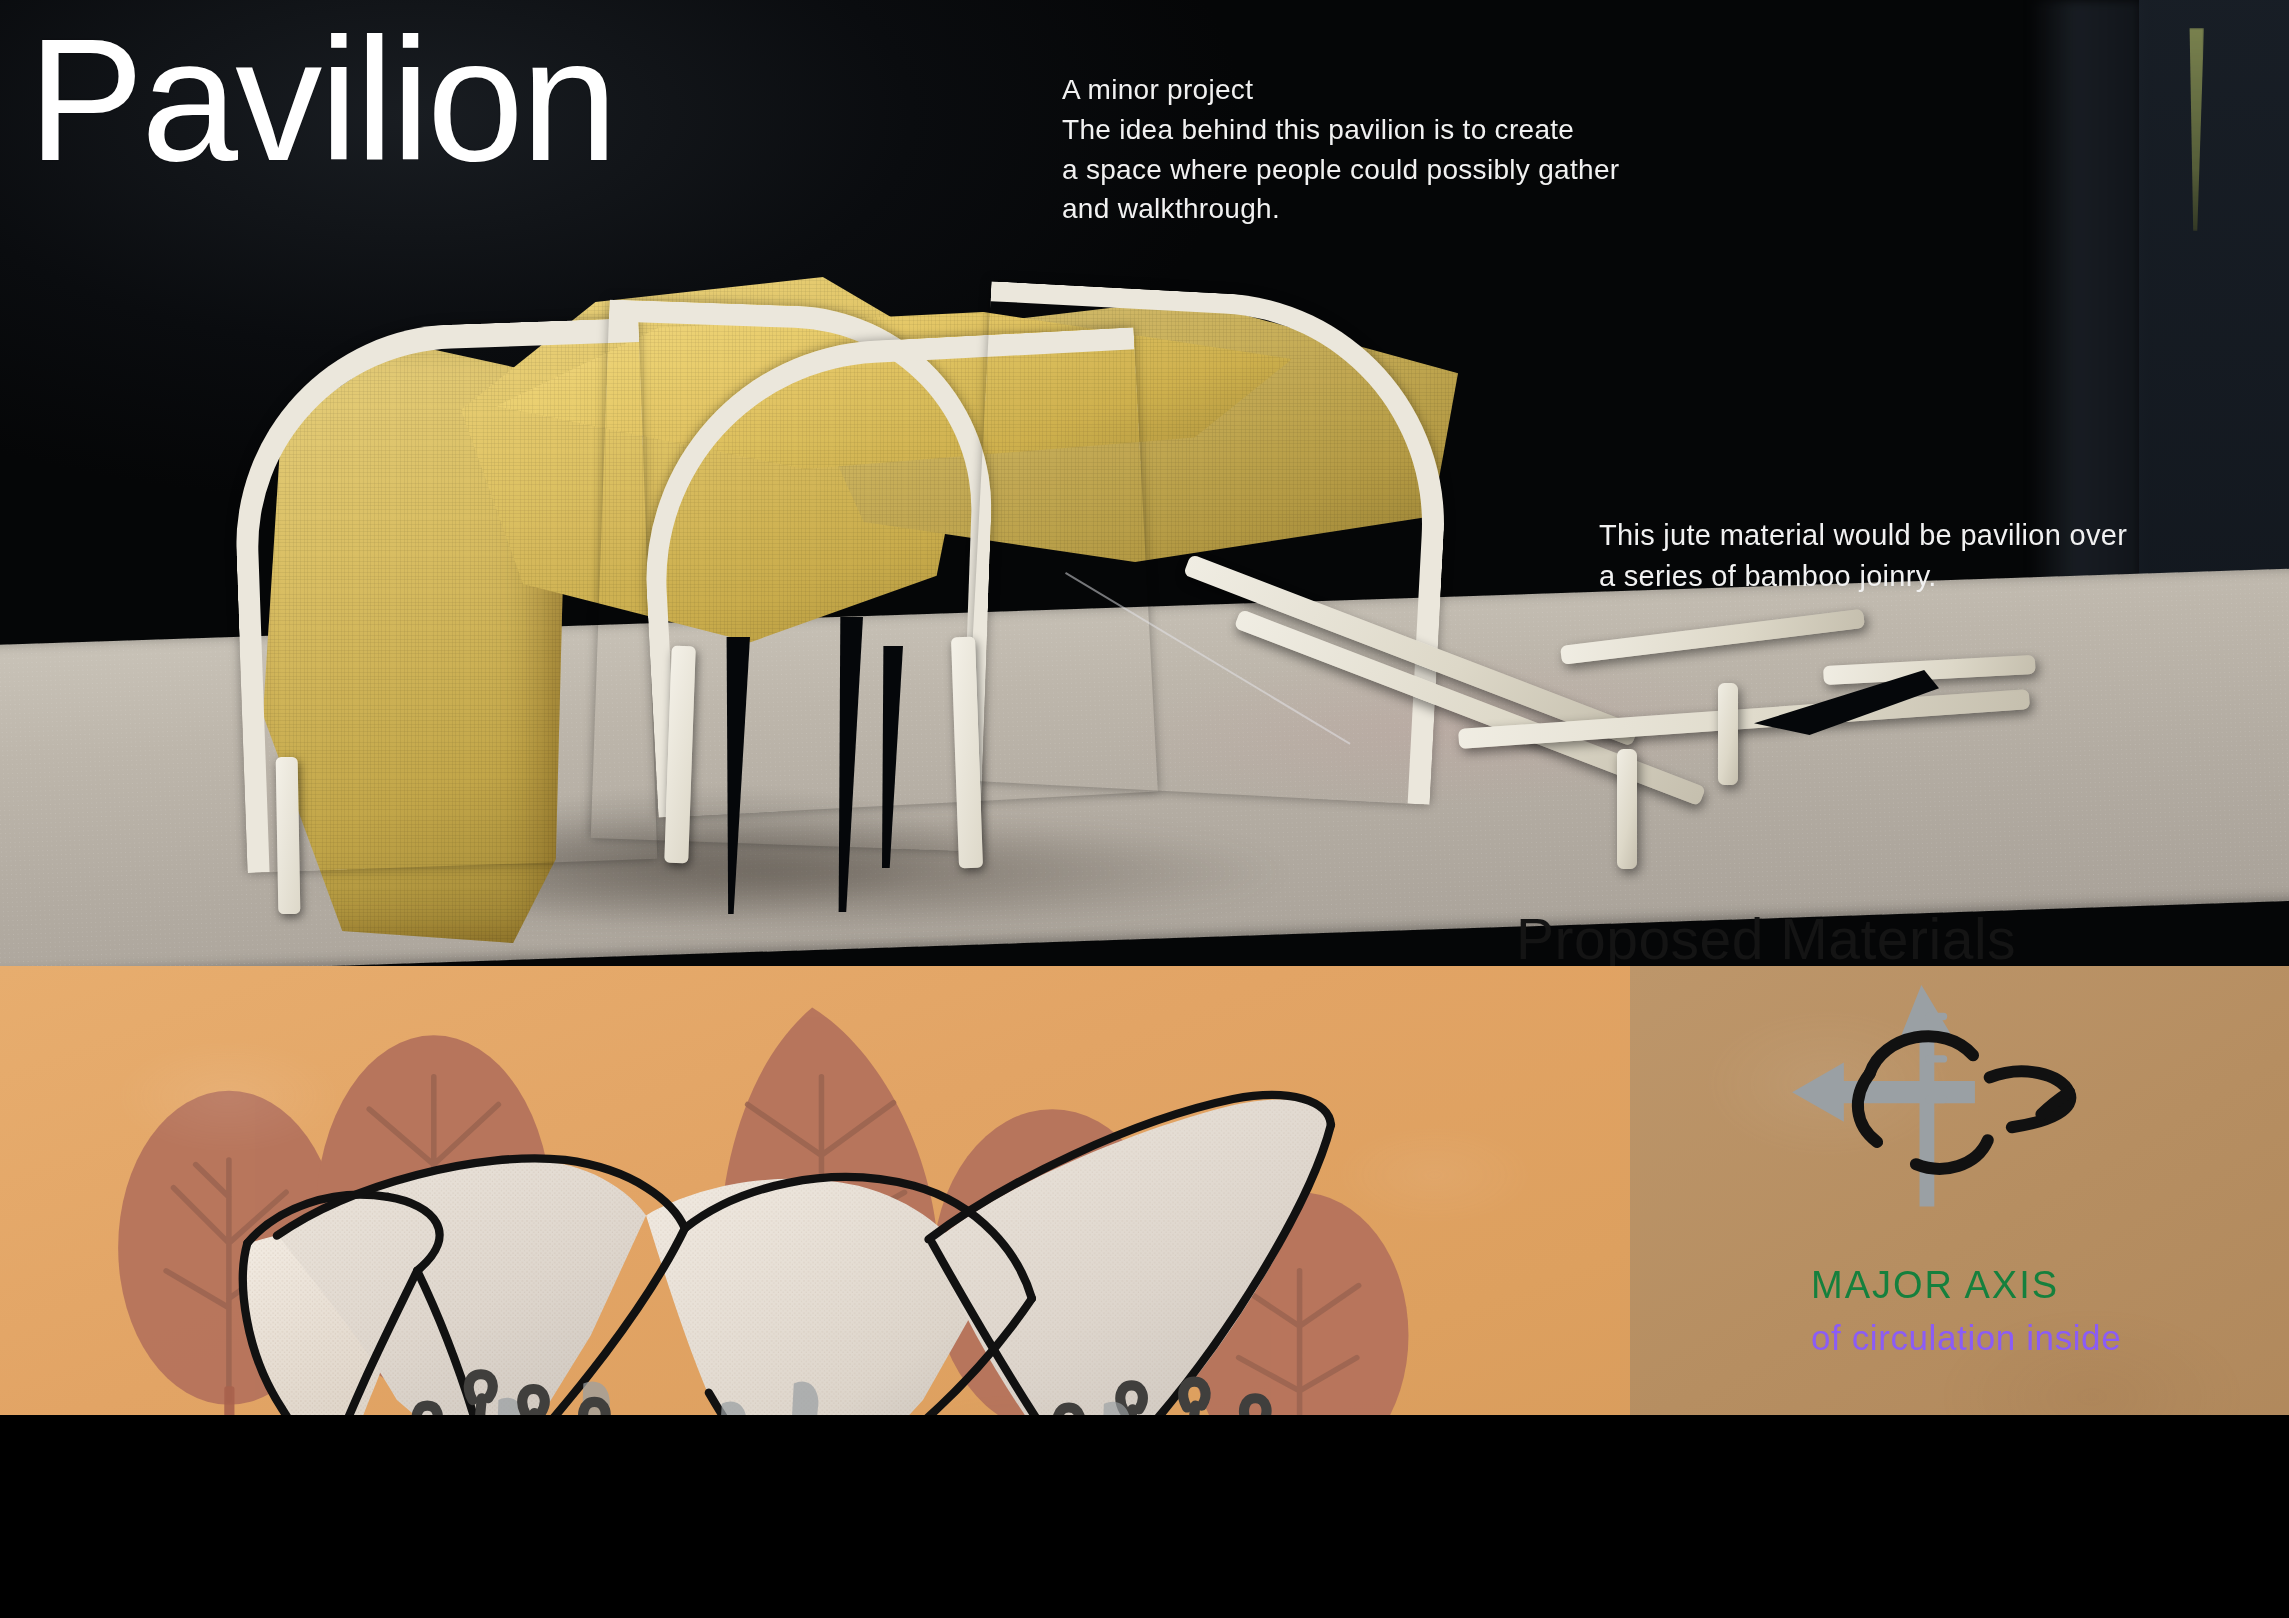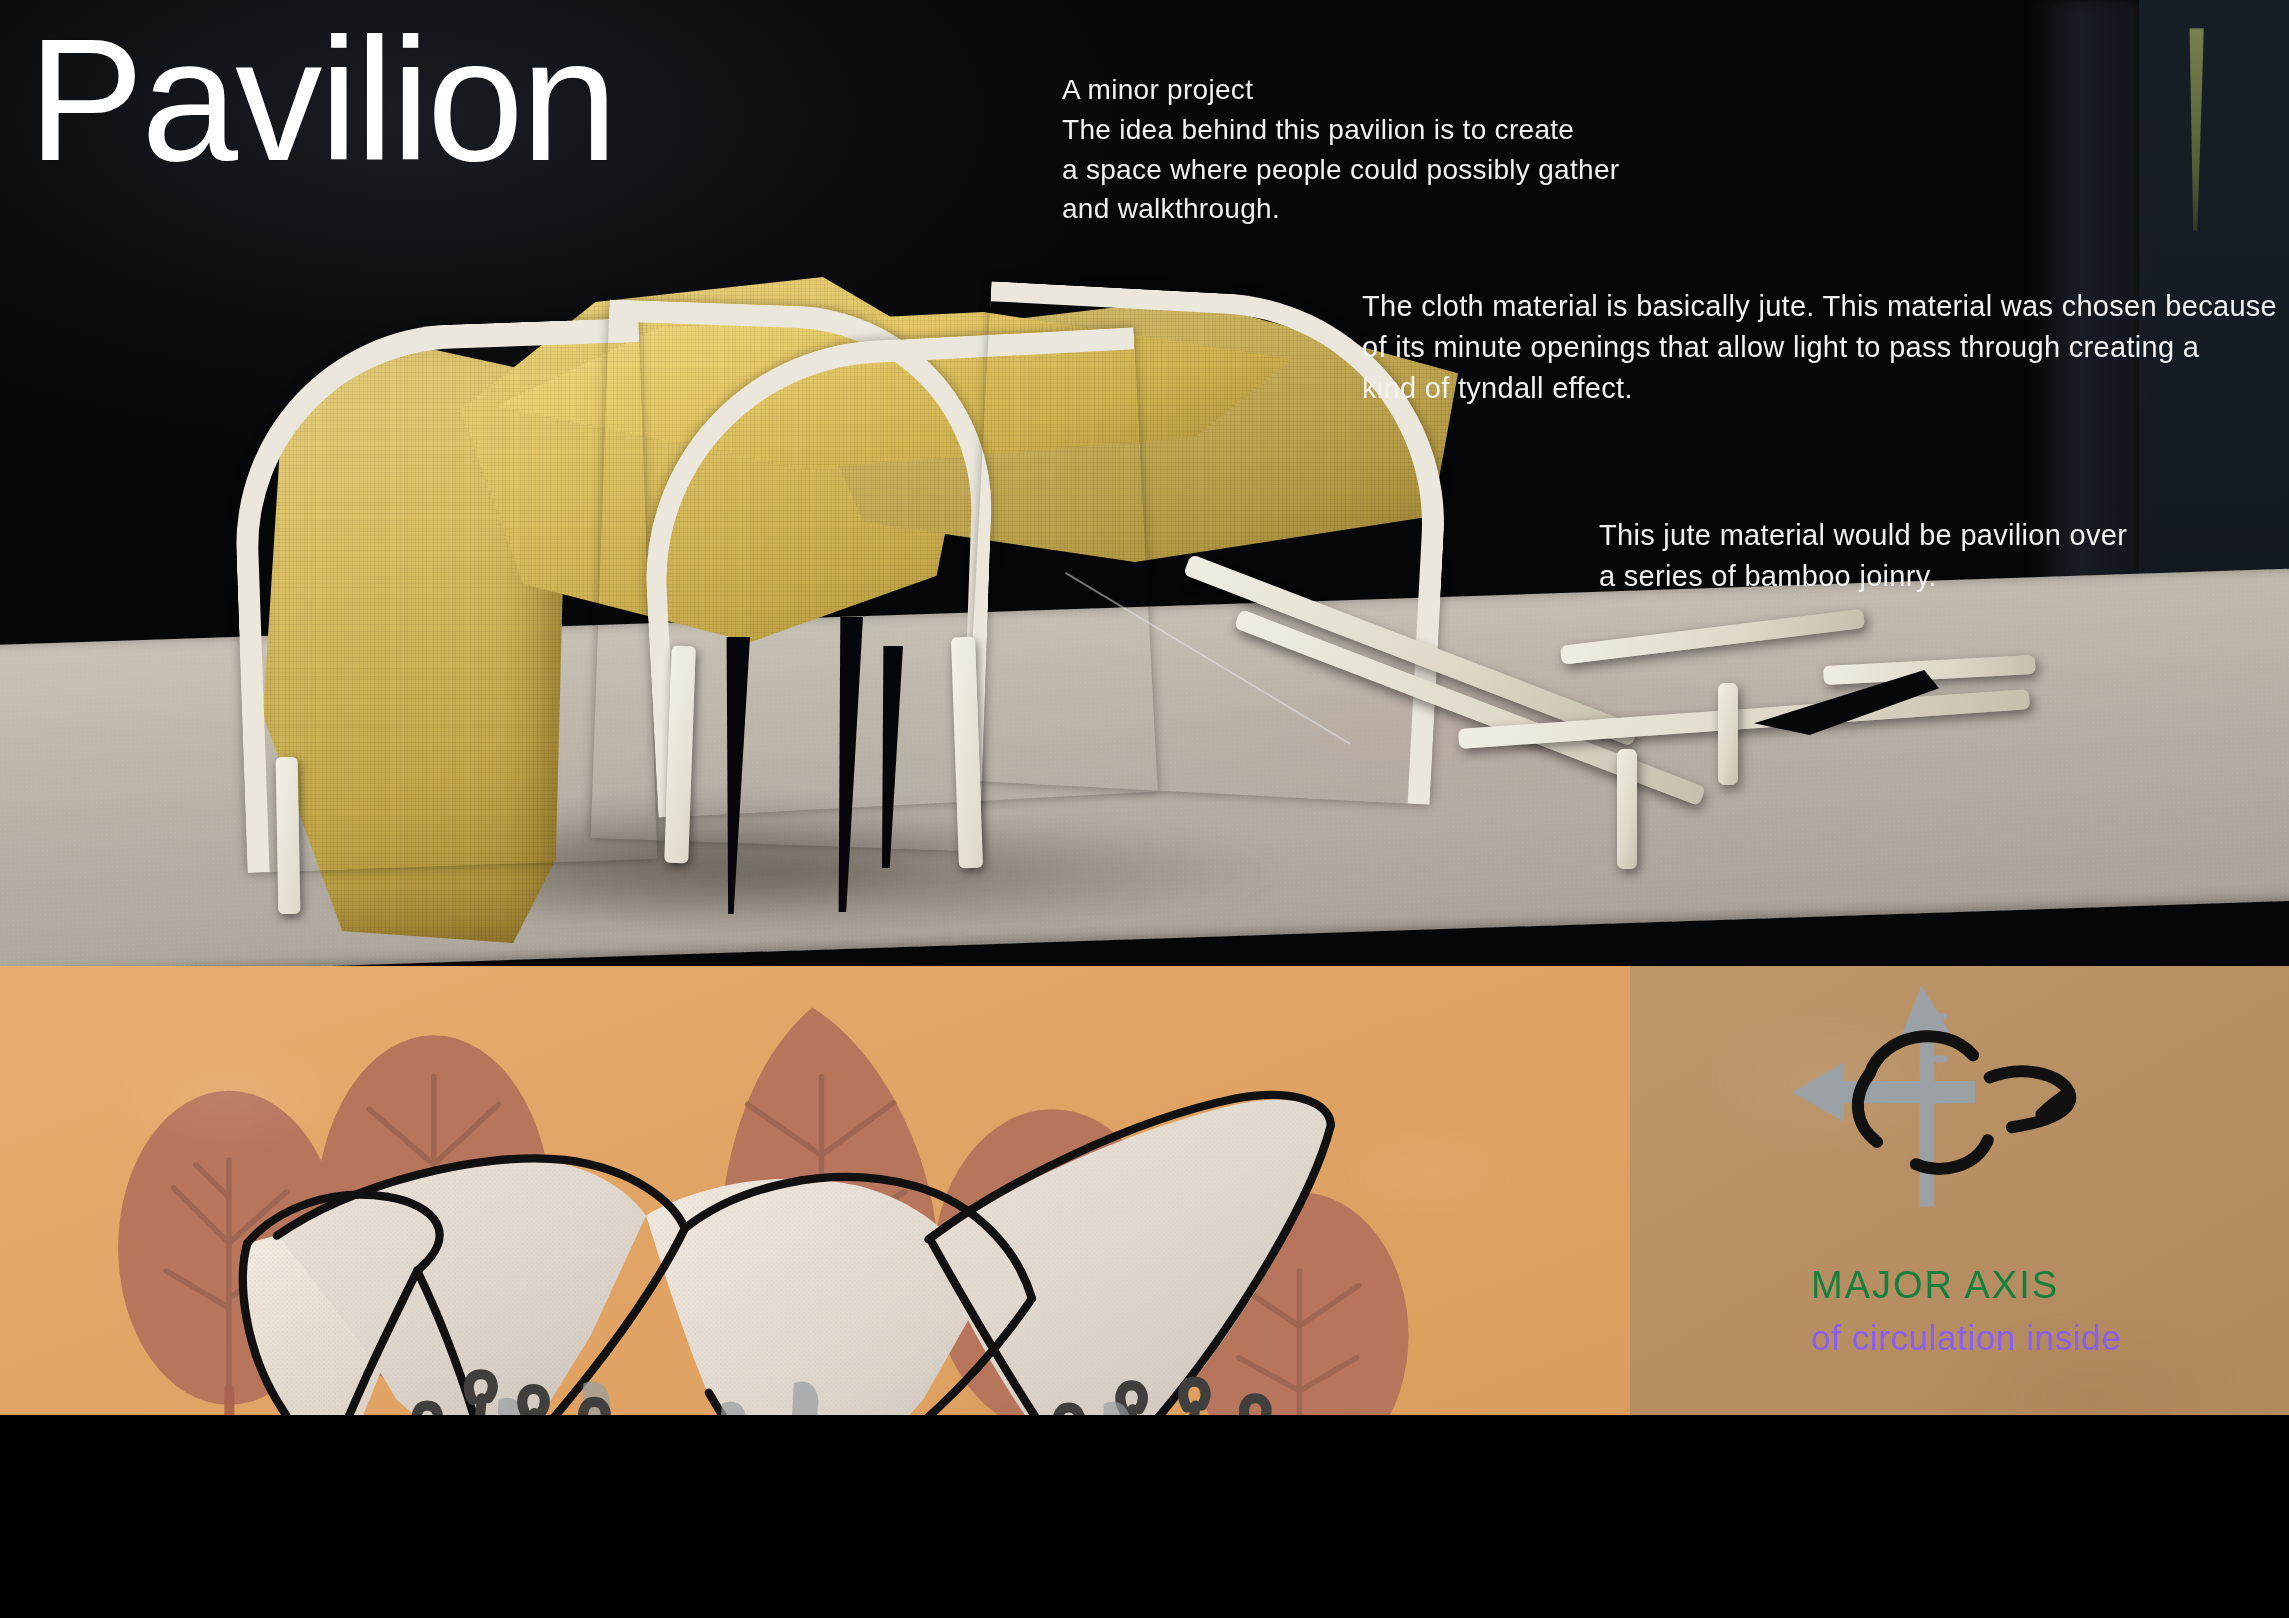--- a/index.html
+++ b/index.html
@@ -192,26 +192,24 @@
 
       <div class="wire" style="left:1066px;top:572px;width:332px;transform:rotate(31deg);"></div>
     </div>
 
     <div class="title">Pavilion</div>
 
     <div class="para thin p-intro">A minor project
 The idea behind this pavilion is to create
 a space where people could possibly gather
 and walkthrough.</div>
-    <div class="para thin p-cloth">The cloth material is basically jute. This material was chosen because
-of its minute openings that allow light to pass through creating a
-kind of tyndall effect.</div>
     <div class="para thin p-bamboo">This jute material would be pavilion over
 a series of bamboo joinry.</div>
 
+    <div class="proposed">Proposed Materials</div>
   </div>
 
   <div class="bottom">
 
     <div class="sketch-panel">
 
       <svg class="canopy-svg" viewBox="0 0 1766 707" preserveAspectRatio="none">
         <g opacity="0.95" fill="#b5735c">
           <ellipse cx="248" cy="305" rx="120" ry="170"></ellipse>
           <ellipse cx="470" cy="270" rx="128" ry="195"></ellipse>

